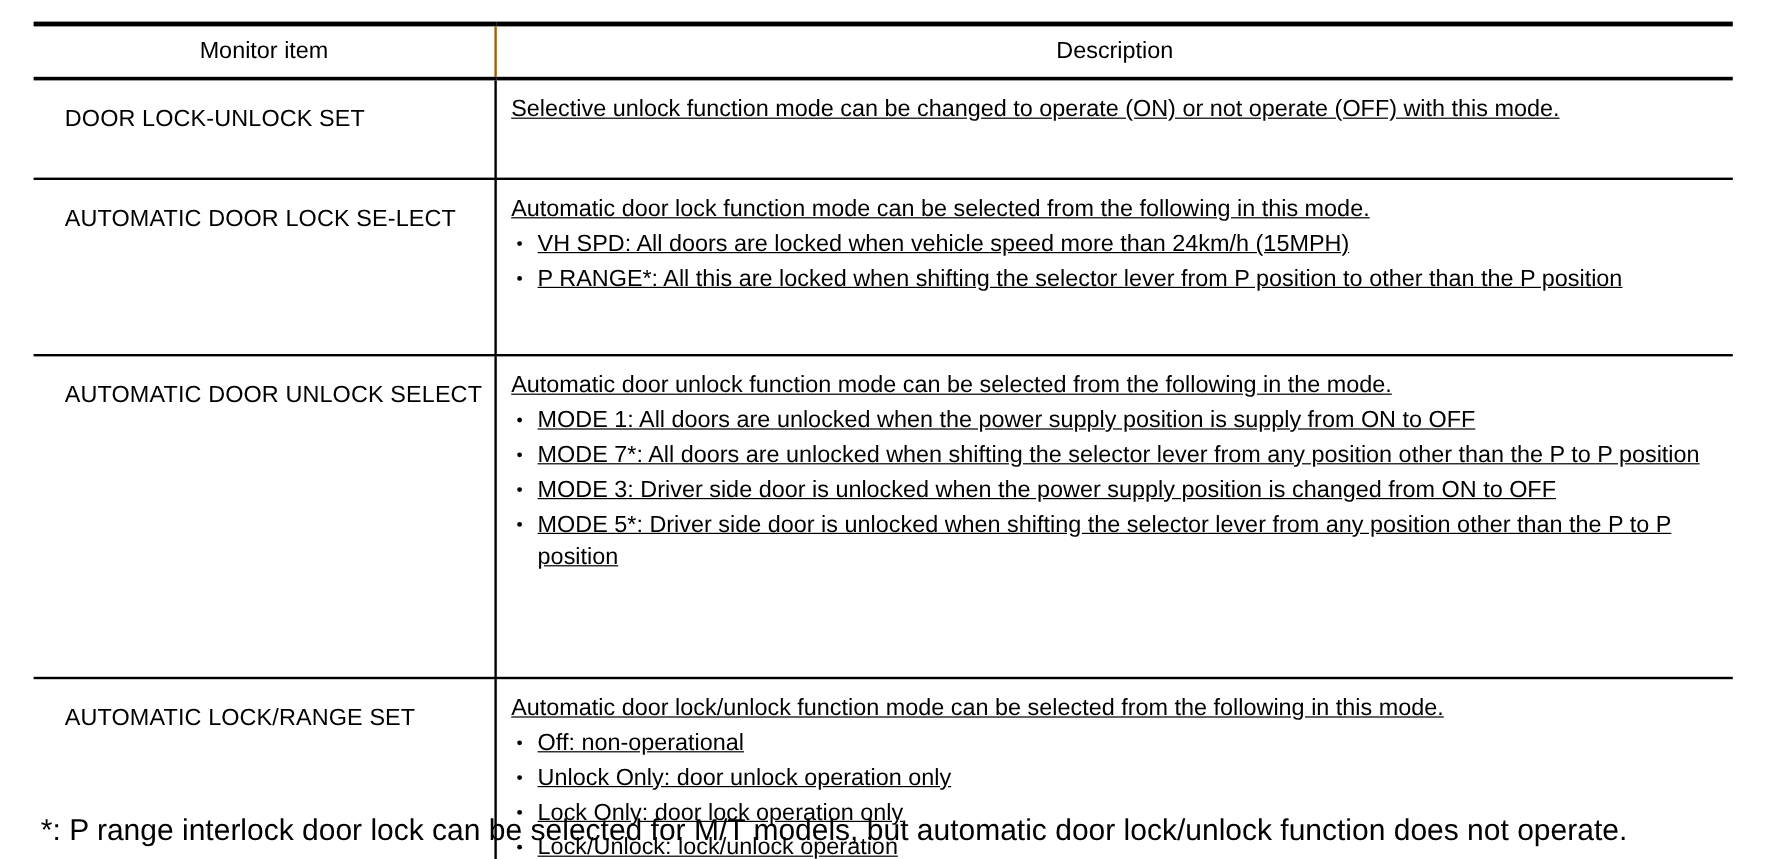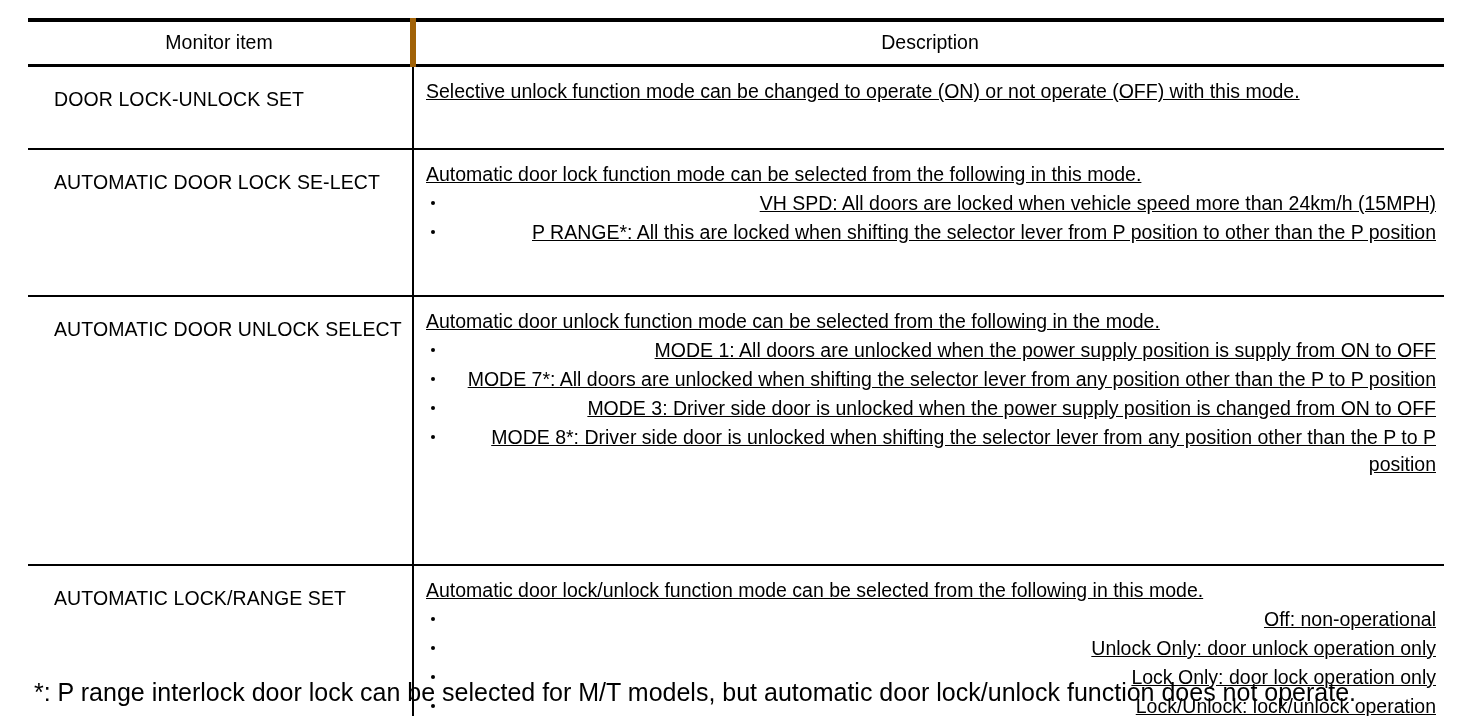--- a/index.html
+++ b/index.html
@@ -38,21 +38,21 @@
   table.monitor-table thead tr th {
     border-top: 4px solid #000;
     border-bottom: 3px solid #000;
     padding: 9px 0 10px 0;
     font-weight: normal;
     font-size: 19.5px;
     text-align: center;
     vertical-align: middle;
   }
   table.monitor-table thead th.head-item {
-    border-right: 6px solid #a16207;
+    border-right: 2px solid #a16207;
   }
   table.monitor-table tbody td {
     border-bottom: 2px solid #000;
     vertical-align: top;
     font-size: 19.5px;
     line-height: 1.36;
   }
   table.monitor-table tbody tr:last-child td {
     border-bottom: 4px solid #000;
   }
@@ -73,21 +73,20 @@
   }
   .desc-intro {
     display: block;
     margin: 0 0 1px 0;
     line-height: 1.38;
   }
   ul.desc-list {
     list-style: none;
     margin: 0;
     padding: 0;
-    text-align: right;
   }
   ul.desc-list li {
     position: relative;
     padding-left: 22px;
     margin: 2px 0 0 0;
     line-height: 1.38;
   }
   ul.desc-list li::before {
     content: "";
     position: absolute;
@@ -157,21 +156,21 @@
         <tr class="row-2">
           <td class="cell-item">
             <span class="item-label">AUTOMATIC DOOR UNLOCK SELECT</span>
           </td>
           <td class="cell-desc">
             <span class="desc-intro">Automatic door unlock function mode can be selected from the following in the mode.</span>
             <ul class="desc-list">
               <li>MODE 1: All doors are unlocked when the power supply position is supply from ON to OFF</li>
               <li>MODE 7*: All doors are unlocked when shifting the selector lever from any position other than the P to P position</li>
               <li>MODE 3: Driver side door is unlocked when the power supply position is changed from ON to OFF</li>
-              <li>MODE 8*: Driver side door is unlocked when shifting the selector lever from any position other than the P to P position</li>
+              <li>MODE 5*: Driver side door is unlocked when shifting the selector lever from any position other than the P to P position</li>
             </ul>
           </td>
         </tr>
 
         <tr class="row-3">
           <td class="cell-item">
             <span class="item-label">AUTOMATIC LOCK/RANGE SET</span>
           </td>
           <td class="cell-desc">
             <span class="desc-intro">Automatic door lock/unlock function mode can be selected from the following in this mode.</span>

